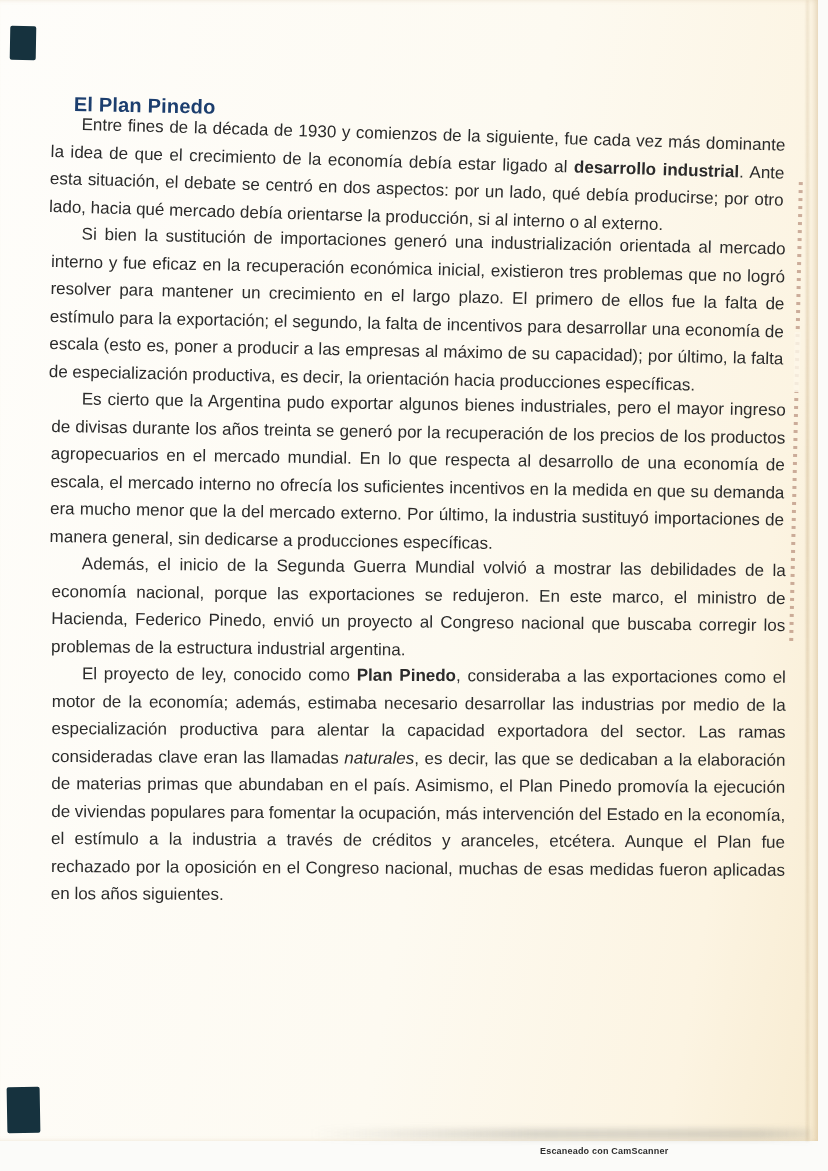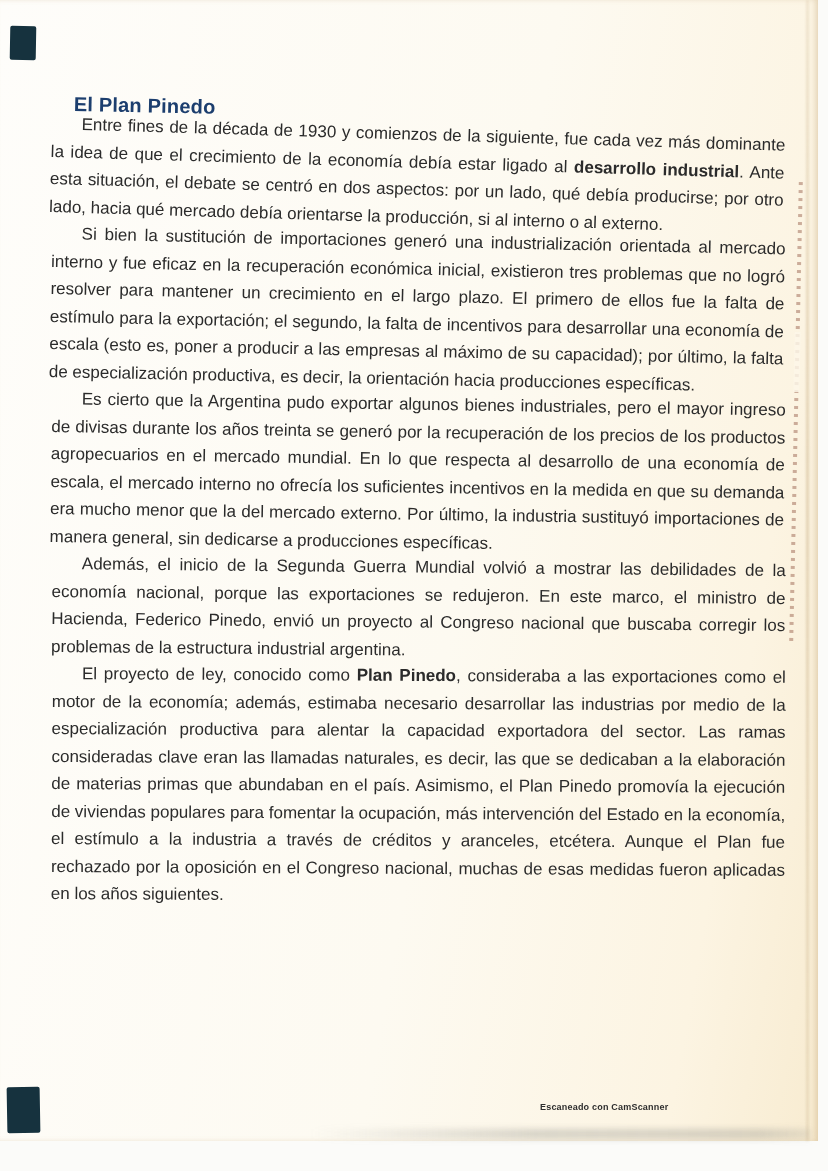--- a/index.html
+++ b/index.html
@@ -71,23 +71,23 @@
     margin:0;
     text-indent:30px;
     transform-origin:0 0;
   }
   .body-text p:nth-child(1){transform:rotate(1.7deg);}
   .body-text p:nth-child(2){transform:rotate(1.2deg);}
   .body-text p:nth-child(3){transform:rotate(0.9deg);}
   .body-text p:nth-child(4){transform:rotate(0.55deg);}
   .body-text p:nth-child(5){transform:rotate(0.3deg);}
   .body-text .b{font-weight:bold;}
-  .body-text .i{margin-top:7px;}
+  .body-text .i{font-style:italic;margin-top:7px;}
   .camscanner-label{
-    position:absolute;left:540px;top:1102px;
+    position:absolute;left:540px;top:1146px;
     font-size:9px;font-weight:bold;
     color:#2e2e2e;
     letter-spacing:0.2px;
   }
 </style>
 </head>
 <body>
 
 <div class="scan-page">
   <div class="page-edge-shadow"></div>

